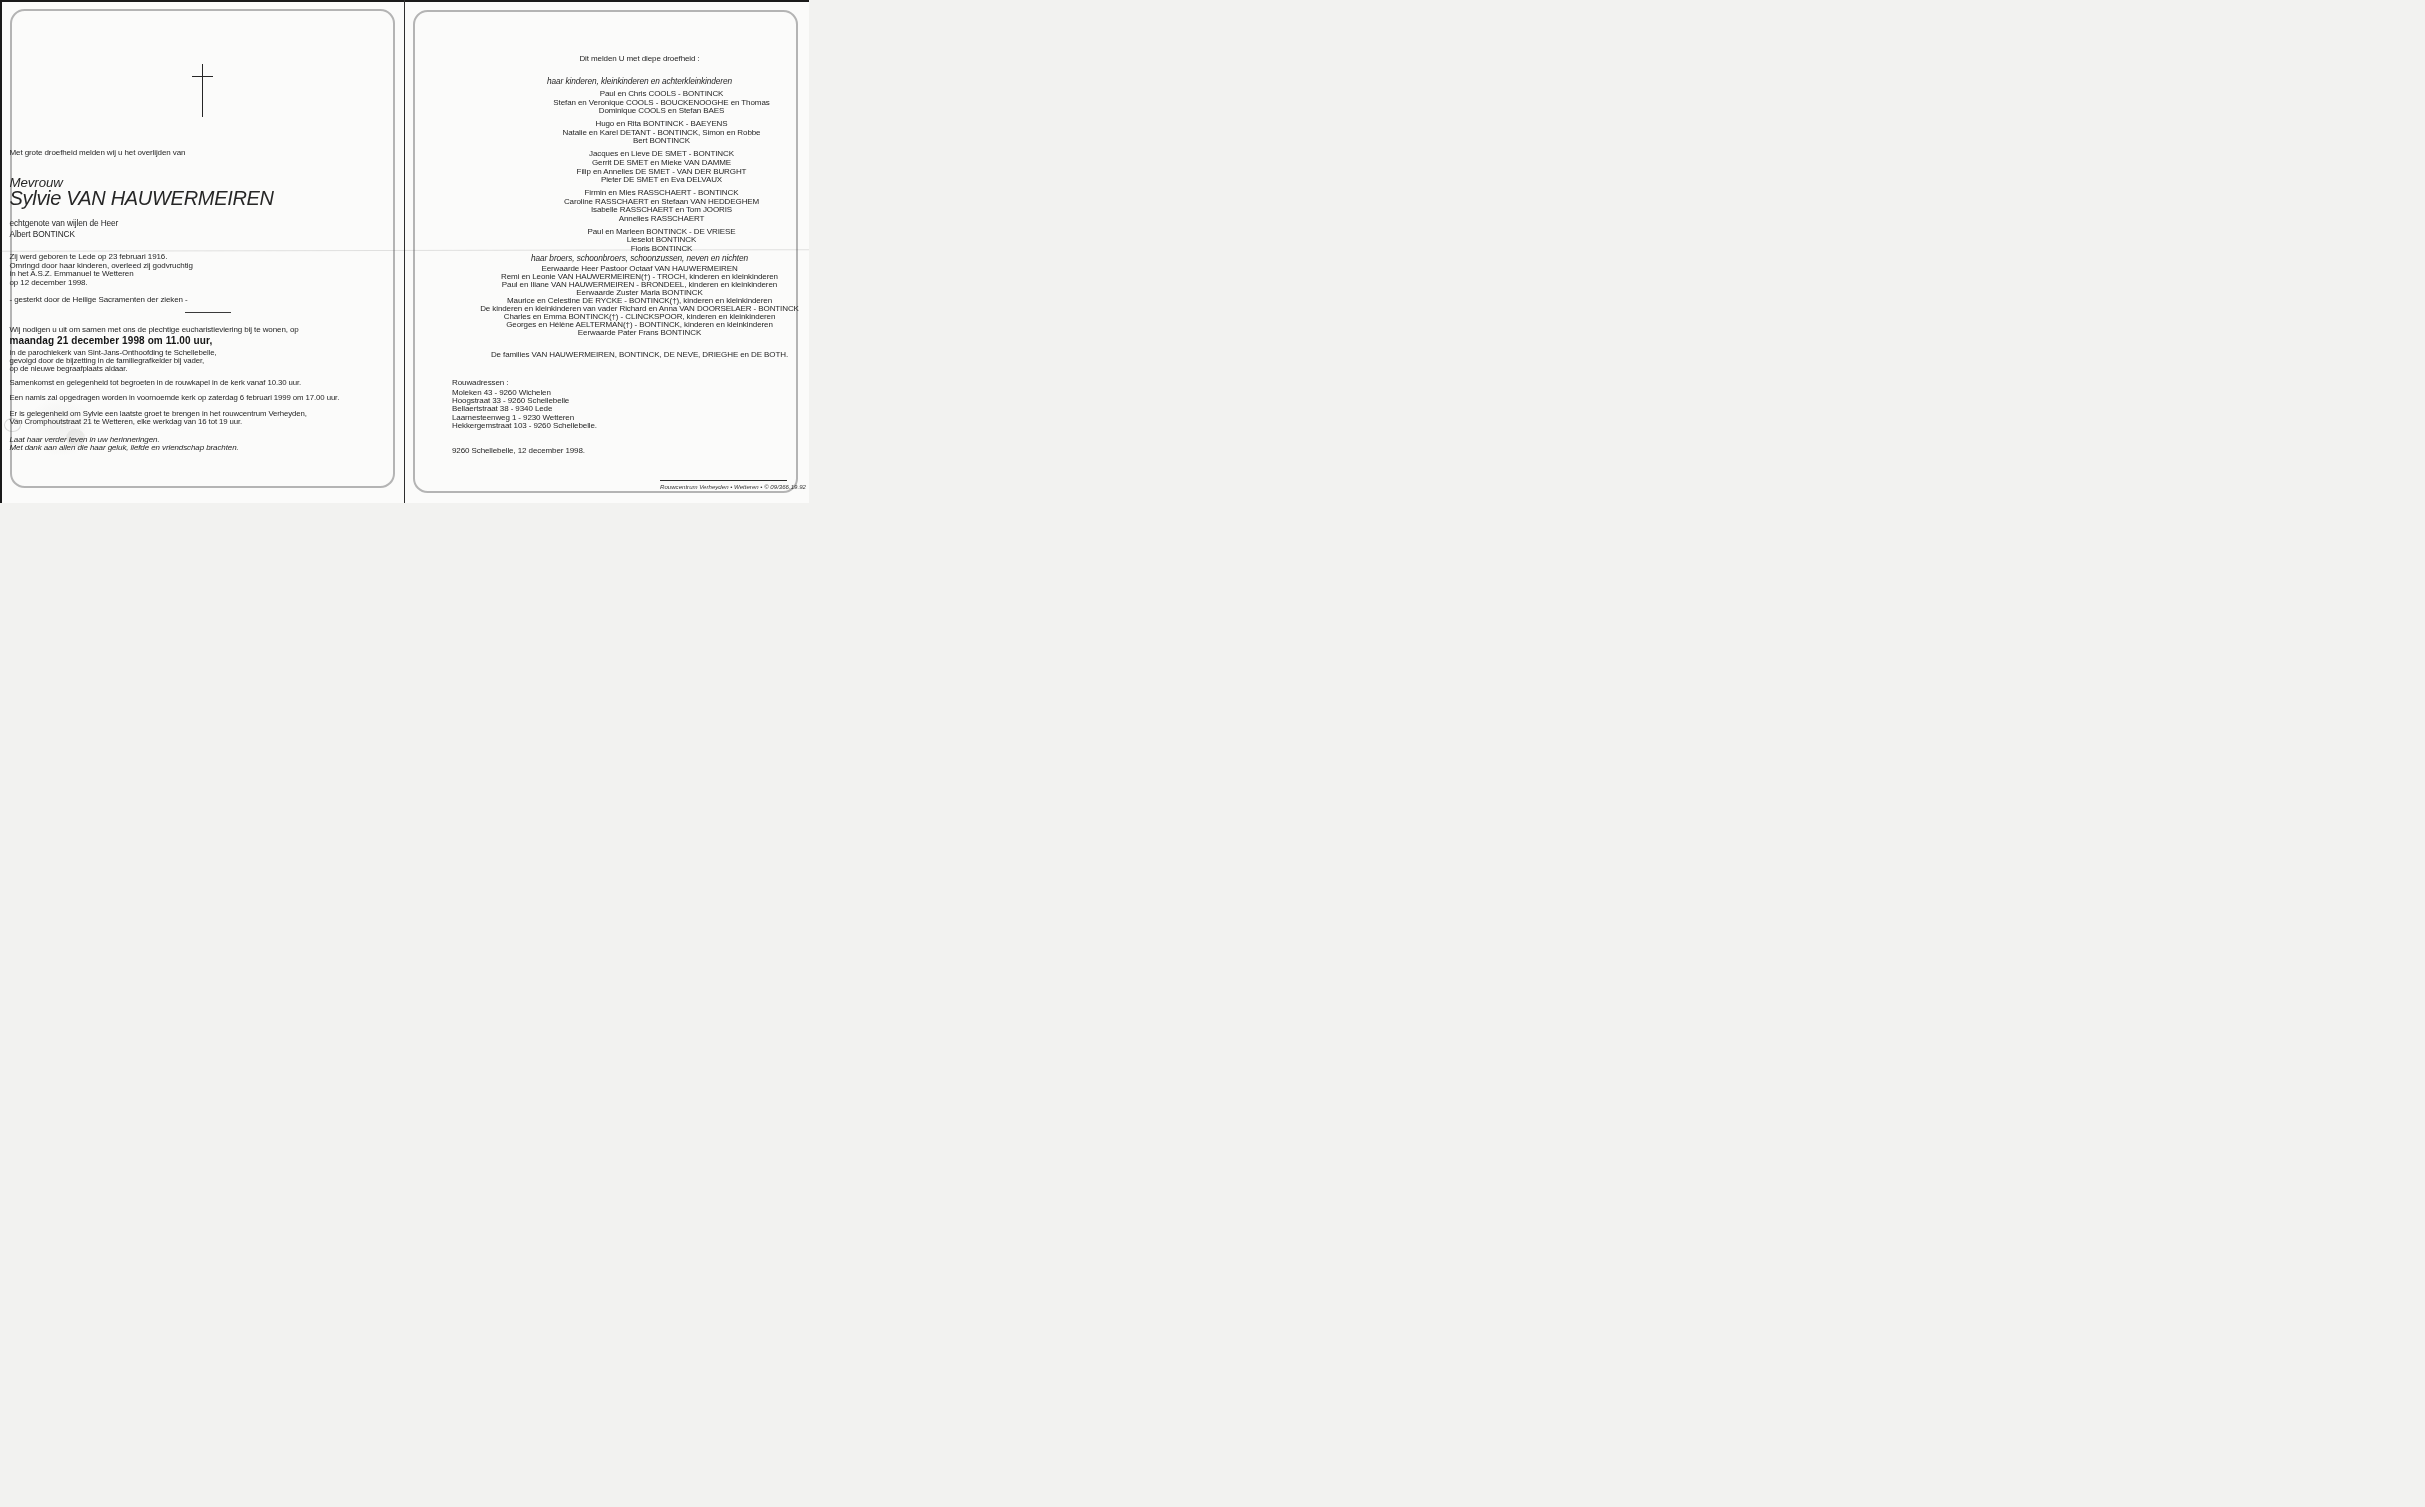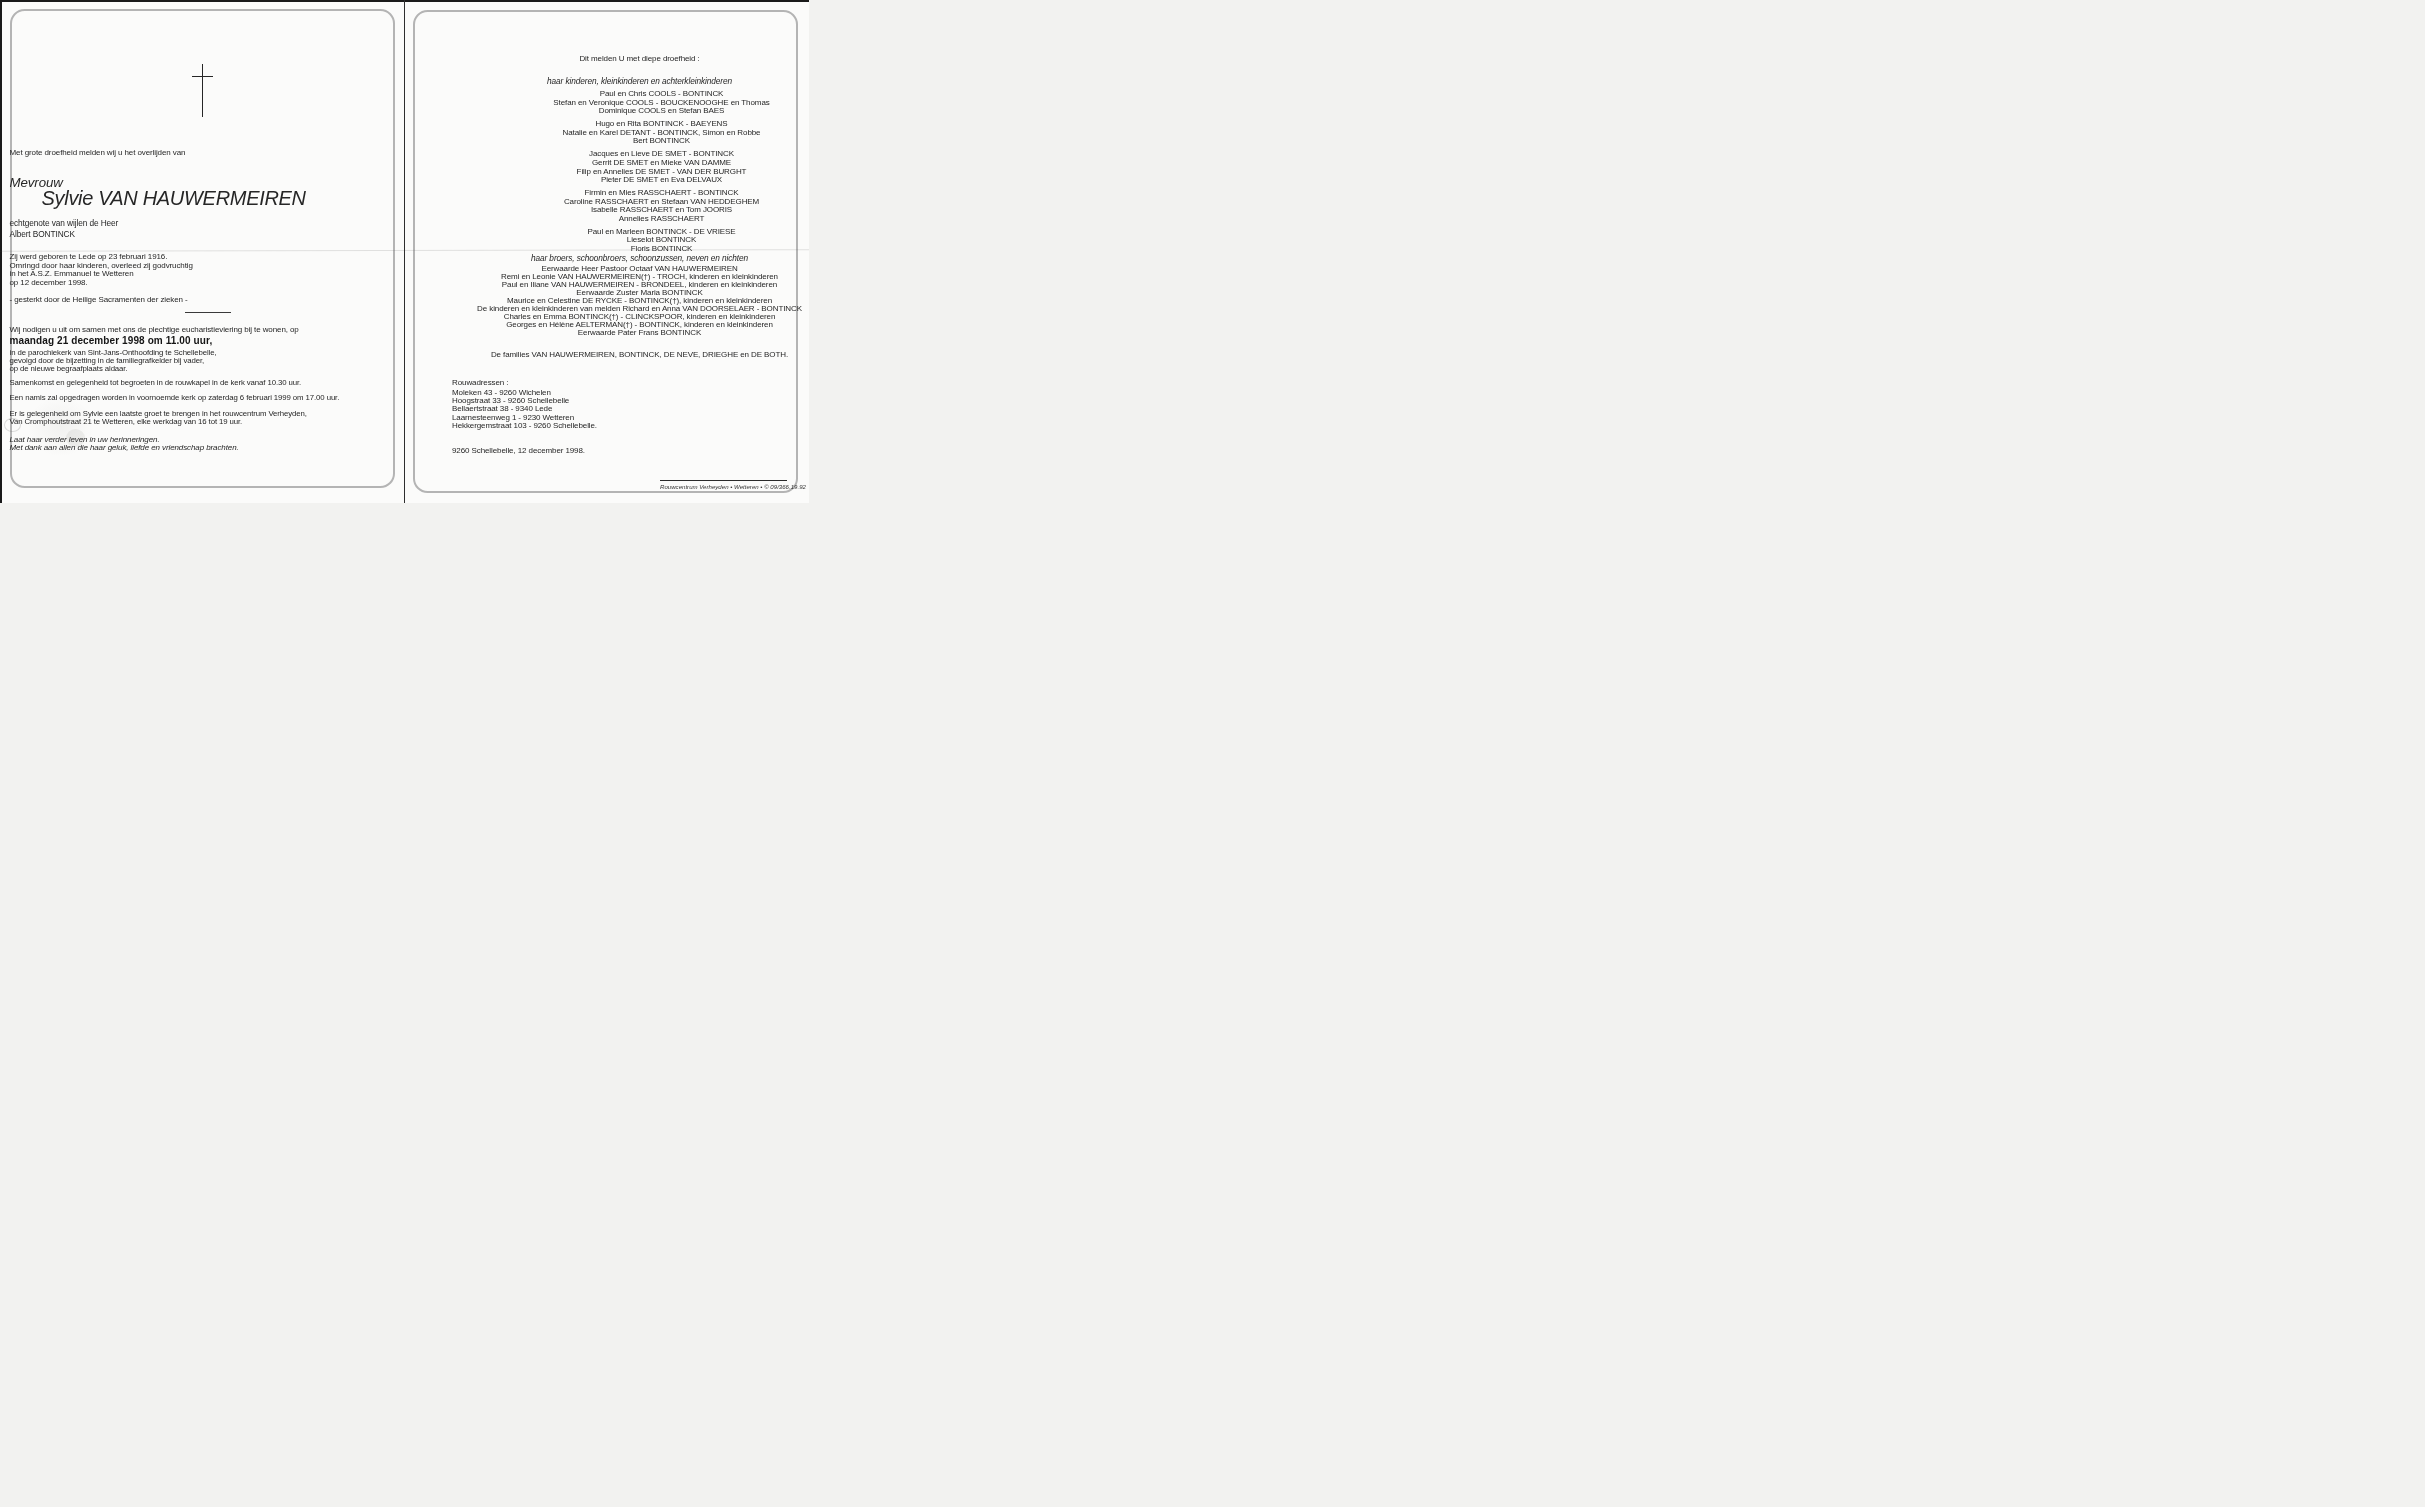--- a/index.html
+++ b/index.html
@@ -79,21 +79,21 @@
 
   <div class="cross">
     <div class="cv"></div>
     <div class="ch"></div>
   </div>
 
   <div class="lc fs145" style="top:148px;">Met grote droefheid melden wij u het overlijden van</div>
 
   <div class="lc mevrouw" style="top:175px;">Mevrouw</div>
 
-  <div class="lc deceased" style="top:187px;padding-left:32px;">Sylvie VAN HAUWERMEIREN</div>
+  <div class="lc deceased" style="top:187px;">Sylvie VAN HAUWERMEIREN</div>
 
   <div class="lc fs15" style="top:218px;">echtgenote van wijlen de Heer</div>
 
   <div class="lc fs15" style="top:229px;">Albert BONTINCK</div>
 
   <div class="lc fs145 lines-155" style="top:253px;">
       <div class="line">Zij werd geboren te Lede op 23 februari 1916.</div>
       <div class="line">Omringd door haar kinderen, overleed zij godvruchtig</div>
       <div class="line">in het A.S.Z. Emmanuel te Wetteren</div>
       <div class="line">op 12 december 1998.</div>
@@ -152,21 +152,21 @@
     </div>
 
   <div class="rb fs15 it" style="top:253px;">haar broers, schoonbroers, schoonzussen, neven en nichten</div>
 
   <div class="rb fs145 lines-146" style="top:265px;">
       <div class="line">Eerwaarde Heer Pastoor Octaaf VAN HAUWERMEIREN</div>
       <div class="line">Remi en Leonie VAN HAUWERMEIREN(†) - TROCH, kinderen en kleinkinderen</div>
       <div class="line">Paul en Iliane VAN HAUWERMEIREN - BRONDEEL, kinderen en kleinkinderen</div>
       <div class="line">Eerwaarde Zuster Maria BONTINCK</div>
       <div class="line">Maurice en Celestine DE RYCKE - BONTINCK(†), kinderen en kleinkinderen</div>
-      <div class="line">De kinderen en kleinkinderen van melden Richard en Anna VAN DOORSELAER - BONTINCK</div>
+      <div class="line">De kinderen en kleinkinderen van vader Richard en Anna VAN DOORSELAER - BONTINCK</div>
       <div class="line">Charles en Emma BONTINCK(†) - CLINCKSPOOR, kinderen en kleinkinderen</div>
       <div class="line">Georges en Hélène AELTERMAN(†) - BONTINCK, kinderen en kleinkinderen</div>
       <div class="line">Eerwaarde Pater Frans BONTINCK</div>
     </div>
 
   <div class="rb fs145" style="top:350px;">De families VAN HAUWERMEIREN, BONTINCK, DE NEVE, DRIEGHE en DE BOTH.</div>
 
   <div class="rb2 fs145" style="top:378px;">Rouwadressen :</div>
 
   <div class="rb2 fs145 lines-148" style="top:389px;">

